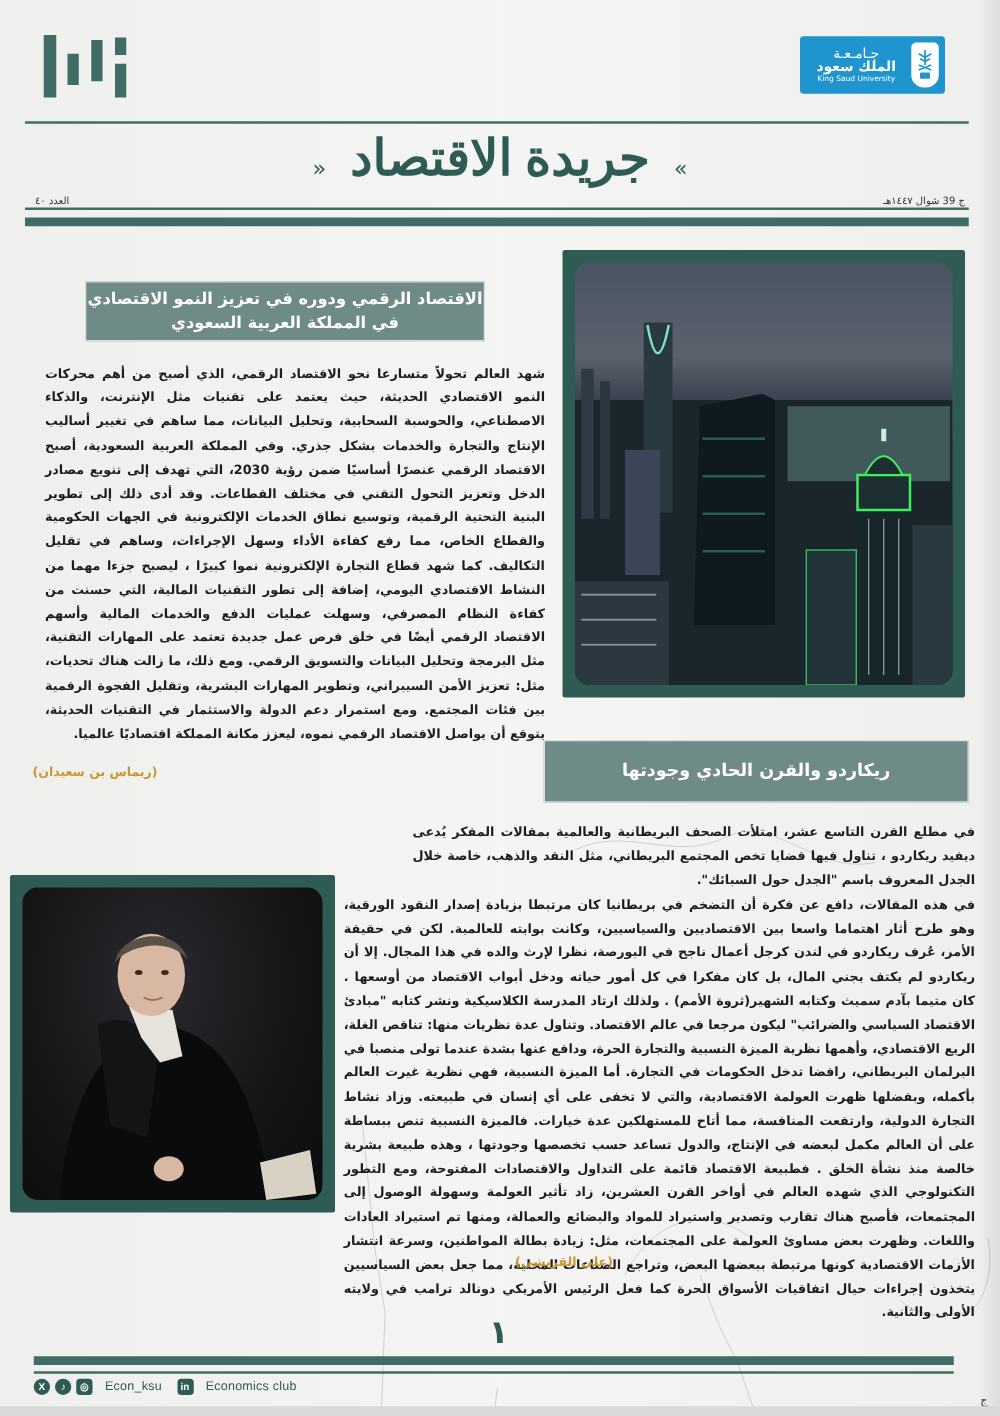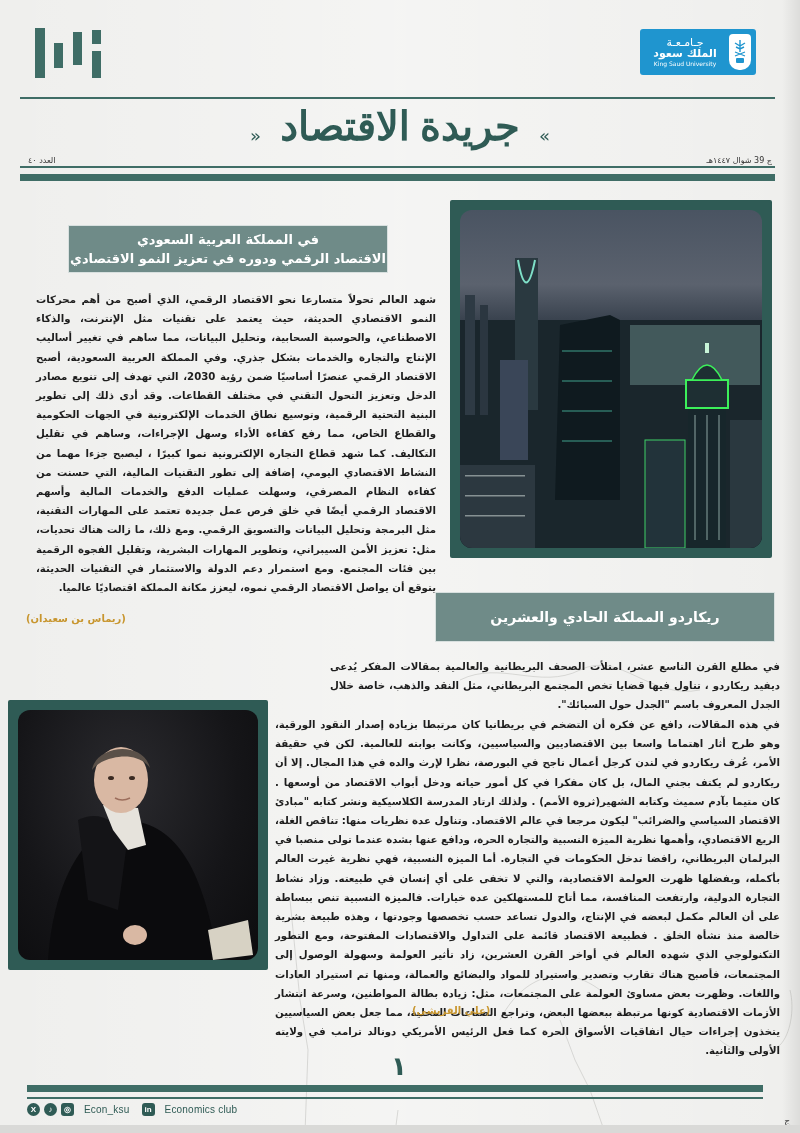--- a/index.html
+++ b/index.html
@@ -170,30 +170,30 @@
         <g fill="#dfe9e6" opacity="0.5">
           <rect x="5" y="265" width="60" height="1.5"></rect>
             <rect x="5" y="285" width="60" height="1.5"></rect>
           <rect x="5" y="305" width="60" height="1.5"></rect>
         </g>
       </svg>
     </div>
   </div>
 
   <div class="sec-head" style="left:68px;top:225px;width:320px;height:48px;font-size:13px;line-height:19px;">
+    <span>الاقتصاد الرقمي ودوره في تعزيز النمو الاقتصادي</span>
     <span>في المملكة العربية السعودي</span>
-    <span>الاقتصاد الرقمي ودوره في تعزيز النمو الاقتصادي</span>
   </div>
 
   <div class="body-text" style="left:36px;top:290px;width:400px;">شهد العالم تحولاً متسارعا نحو الاقتصاد الرقمي، الذي أصبح من أهم محركات النمو الاقتصادي الحديثة، حيث يعتمد على تقنيات مثل الإنترنت، والذكاء الاصطناعي، والحوسبة السحابية، وتحليل البيانات، مما ساهم في تغيير أساليب الإنتاج والتجارة والخدمات بشكل جذري. وفي المملكة العربية السعودية، أصبح الاقتصاد الرقمي عنصرًا أساسيًا ضمن رؤية 2030، التي تهدف إلى تنويع مصادر الدخل وتعزيز التحول التقني في مختلف القطاعات. وقد أدى ذلك إلى تطوير البنية التحتية الرقمية، وتوسيع نطاق الخدمات الإلكترونية في الجهات الحكومية والقطاع الخاص، مما رفع كفاءة الأداء وسهل الإجراءات، وساهم في تقليل التكاليف. كما شهد قطاع التجارة الإلكترونية نموا كبيرًا ، ليصبح جزءا مهما من النشاط الاقتصادي اليومي، إضافة إلى تطور التقنيات المالية، التي حسنت من كفاءة النظام المصرفي، وسهلت عمليات الدفع والخدمات المالية وأسهم الاقتصاد الرقمي أيضًا في خلق فرص عمل جديدة تعتمد على المهارات التقنية، مثل البرمجة وتحليل البيانات والتسويق الرقمي. ومع ذلك، ما زالت هناك تحديات، مثل: تعزيز الأمن السيبراني، وتطوير المهارات البشرية، وتقليل الفجوة الرقمية بين فئات المجتمع. ومع استمرار دعم الدولة والاستثمار في التقنيات الحديثة، يتوقع أن يواصل الاقتصاد الرقمي نموه، ليعزز مكانة المملكة اقتصاديًا عالميا.</div>
 
   <div class="byline" style="left:26px;top:590px;margin-top:23px;">(ريماس بن سعيدان)</div>
 
   <div class="sec-head" style="left:435px;top:592px;width:340px;height:50px;font-size:14px;">
-    <span>ريكاردو المملكة الحادي والعشرين</span>
+    <span>ريكاردو والقرن الحادي وجودتها</span>
   </div>
 
   <div class="body-text" style="left:330px;top:657px;width:450px;">في مطلع القرن التاسع عشر، امتلأت الصحف البريطانية والعالمية بمقالات المفكر يُدعى ديفيد ريكاردو ، تناول فيها قضايا تخص المجتمع البريطاني، مثل النقد والذهب، خاصة خلال الجدل المعروف باسم "الجدل حول السبائك".</div>
 
   <div class="img-frame" style="left:8px;top:700px;width:260px;height:270px;">
     <div class="img-inner portrait">
       <svg width="240" height="250" viewBox="0 0 240 250">
 
         <path d="M30 250 C35 180, 60 120, 110 110 C160 115, 185 160, 200 250 Z" fill="#0b0b0d"></path>
         <path d="M60 110 C80 100, 95 110, 110 125 L100 200 L70 190 Z" fill="#141417"></path>

